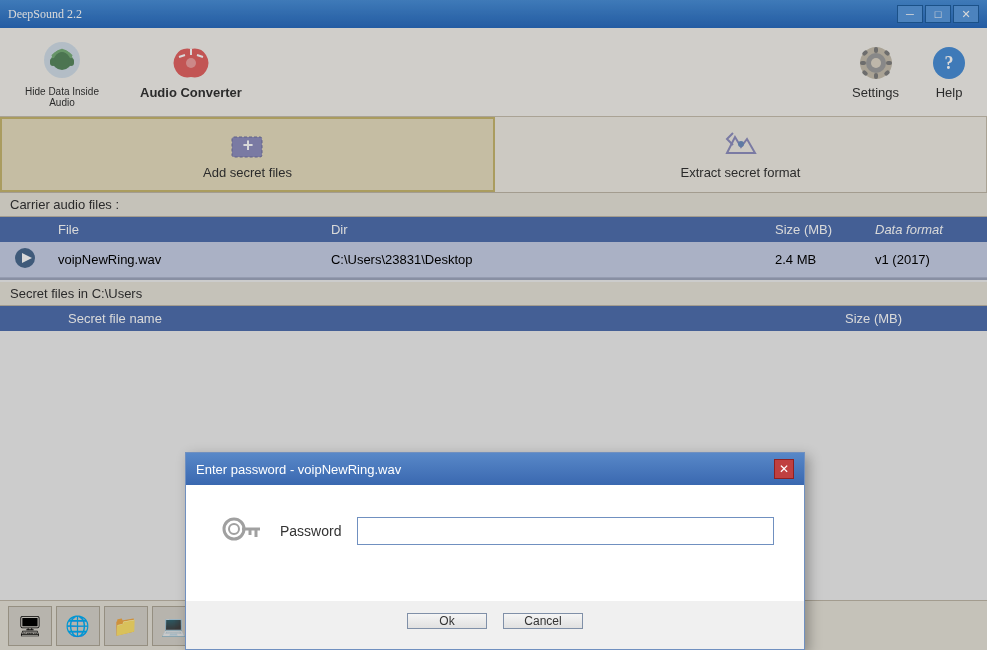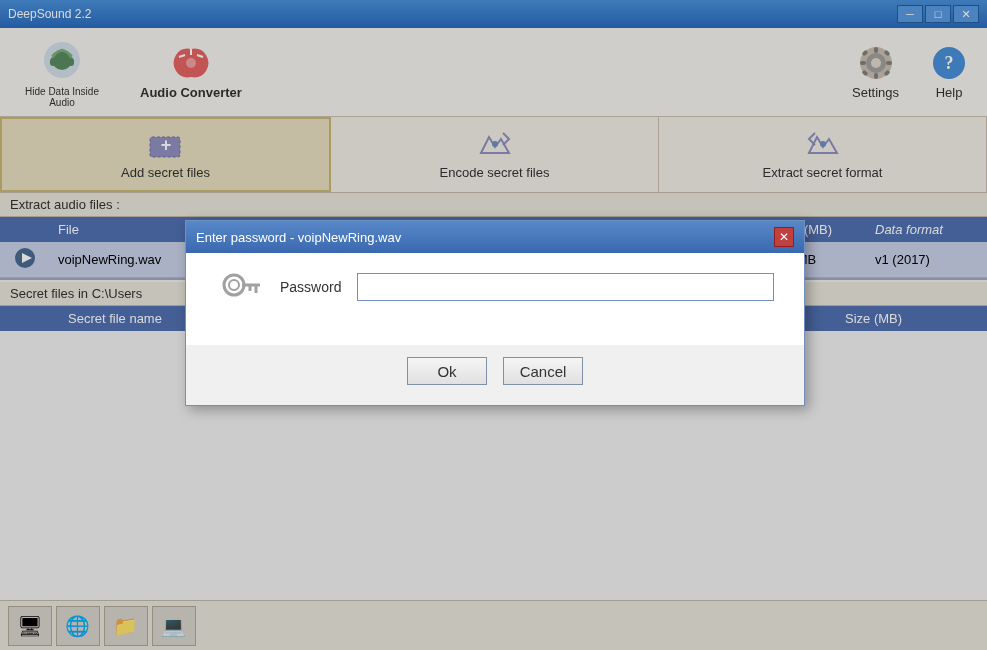--- a/index.html
+++ b/index.html
@@ -20,20 +20,21 @@
       height: 28px;
       display: flex;
       align-items: center;
       justify-content: space-between;
       padding: 0 8px;
       user-select: none;
     }
     .title-bar-title {
       font-size: 12px;
       font-weight: normal;
+      font-family: Liberation Serif, serif;
     }
     .title-bar-controls {
       display: flex;
       gap: 2px;
     }
     .title-bar-btn {
       width: 26px;
       height: 18px;
       background: #5a9ae0;
       border: 1px solid #2060a0;
@@ -213,21 +214,21 @@
       cursor: pointer;
       font-size: 20px;
     }
 
     
     .dialog-overlay {
       position: absolute;
       top: 0; left: 0; right: 0; bottom: 0;
       background: rgba(0,0,0,0.15);
       display: flex;
-      align-items: flex-start;
+      align-items: flex-end;
       justify-content: flex-start;
       padding-top: 220px;
       padding-left: 185px;
     }
     .dialog {
       width: 620px;
       background: #f0f0f0;
       border: 1px solid #7090c0;
       box-shadow: 4px 4px 12px rgba(0,0,0,0.3);
     }
@@ -246,21 +247,21 @@
       background: #c04040;
       border: 1px solid #902020;
       color: white;
       font-size: 12px;
       cursor: pointer;
       display: flex;
       align-items: center;
       justify-content: center;
     }
     .dialog-body {
-      padding: 10px 30px;
+      padding: 22px 30px;
       background: white;
     }
     .dialog-row {
       display: flex;
       align-items: center;
       gap: 16px;
       margin-bottom: 24px;
     }
     .key-icon {
       width: 48px;
@@ -285,25 +286,25 @@
       background: white;
     }
     .dialog-buttons {
       display: flex;
       justify-content: center;
       gap: 16px;
       padding: 12px 30px 20px;
     }
     .dialog-btn {
       width: 80px;
-      height: 28px;
+      height: 16px;
       border: 1px solid #8090a8;
       background: linear-gradient(to bottom, #f5f5f5, #e0e0e0);
       cursor: pointer;
-      font-size: 15px;
+      font-size: 12px;
       color: #333;
     }
     .icon-lg { width: 48px; height: 48px; }
   </style>
 </head>
 <body>
 
 <div class="title-bar">
   <span class="title-bar-title">DeepSound 2.2</span>
   <div class="title-bar-controls">
@@ -373,35 +374,27 @@
       <svg width="36" height="30" viewBox="0 0 36 30">
         <rect x="2" y="8" width="30" height="20" rx="2" fill="#9090c0" stroke="#7070a0" stroke-width="1" stroke-dasharray="3,2"></rect>
         <text x="18" y="22" text-anchor="middle" fill="white" font-size="18" font-weight="bold">+</text>
       </svg>
       <span>Add secret files</span>
     </div>
     <div class="action-btn">
       <svg width="36" height="30" viewBox="0 0 36 30">
         <path d="M4 24 L12 8 L18 18 L24 10 L32 24Z" fill="none" stroke="#9090c0" stroke-width="2"></path>
         <circle cx="18" cy="15" r="3" fill="#7090c0"></circle>
-        <path d="M26 4 L32 10 L26 16" stroke="#9090c0" stroke-width="2" fill="none"></path>
-      </svg>
-      <span>Encode secret files</span>
-    </div>
-    <div class="action-btn">
-      <svg width="36" height="30" viewBox="0 0 36 30">
-        <path d="M4 24 L12 8 L18 18 L24 10 L32 24Z" fill="none" stroke="#9090c0" stroke-width="2"></path>
-        <circle cx="18" cy="15" r="3" fill="#7090c0"></circle>
         <path d="M10 4 L4 10 L10 16" stroke="#9090c0" stroke-width="2" fill="none"></path>
       </svg>
       <span>Extract secret format</span>
     </div>
   </div>
 
-  <div class="section-label">Extract audio files :</div>
+  <div class="section-label">Carrier audio files :</div>
 
   <div class="table-container">
     <div class="table-header">
       <div class="th-check"></div>
       <div class="th-file">File</div>
       <div class="th-dir">Dir</div>
       <div class="th-size">Size (MB)</div>
       <div class="th-format">Data format</div>
     </div>
     <div class="table-row">

